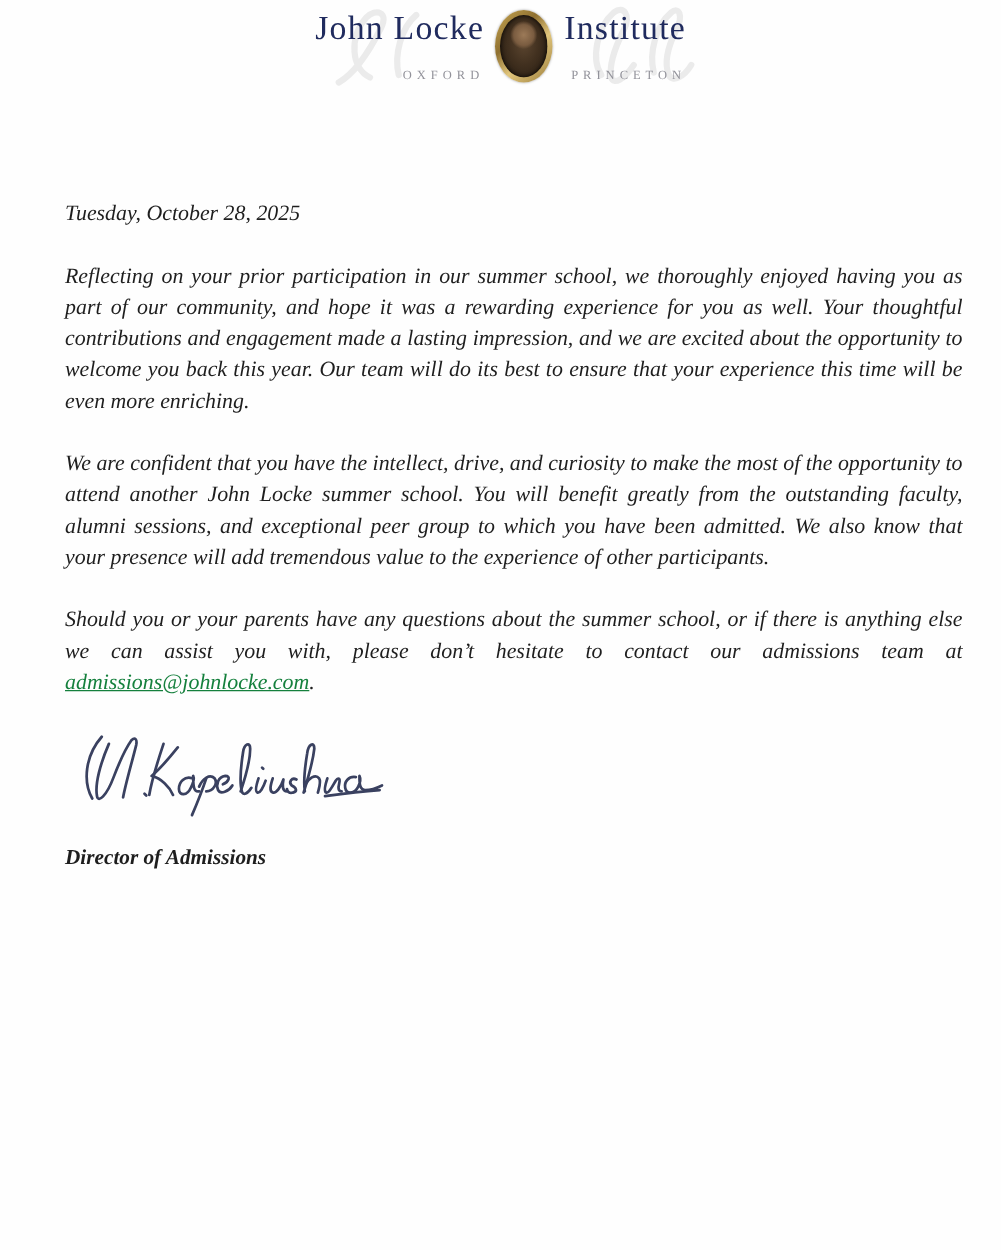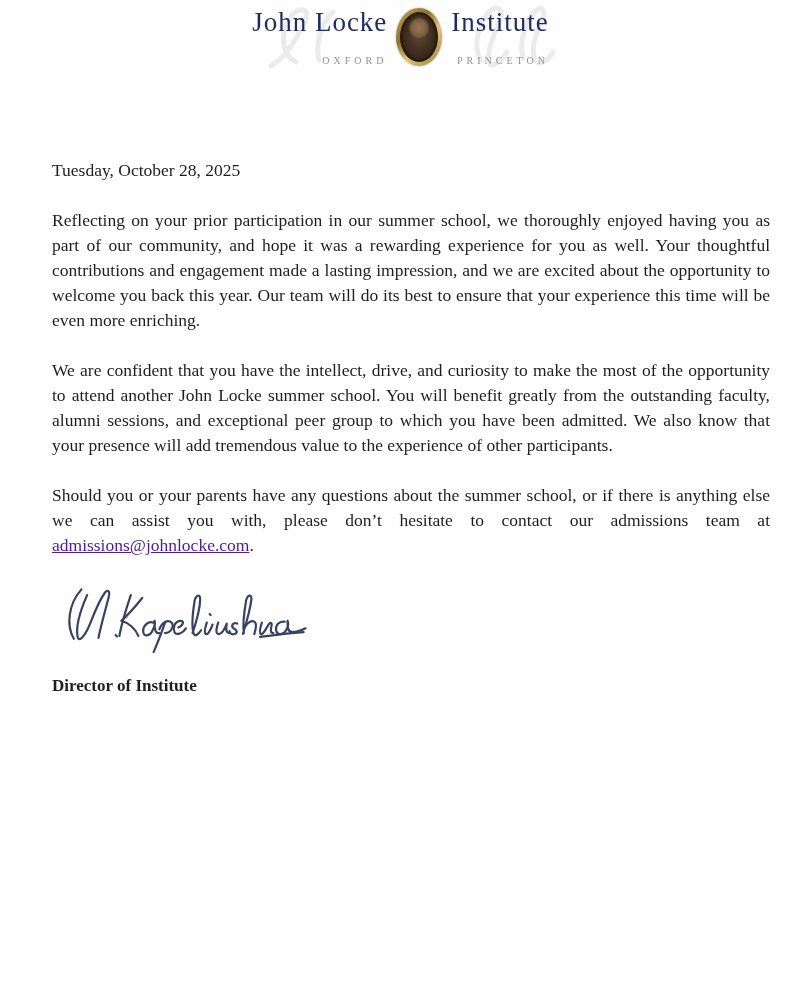--- a/index.html
+++ b/index.html
@@ -65,26 +65,27 @@
       radial-gradient(ellipse 38% 30% at 50% 32%, #9c7a58 0%, #7a5c40 55%, rgba(0,0,0,0) 75%),
       radial-gradient(ellipse at 50% 45%, #5c4630 0%, #41301f 45%, #241a10 100%);
     box-shadow: inset 0 0 4px #000;
   }
 
   
   .letter-body {
     padding: 0 31px 0 52px;
     font-size: 17.5px;
     line-height: 25px;
+    font-style: italic;
   }
   .letter-body p { margin: 25px 0 0 0; text-align: justify; }
   p.date-line { margin-top: 92px; text-align: left; }
   p.salutation, p.closing { text-align: left; }
   a.email-link {
-    color: #4c1d95;
+    color: #15803d;
     text-decoration: underline;
     cursor: pointer;
   }
 
   
   .signature {
     margin: 20px 0 0 6px;
     display: block;
   }
   .signer-block {
@@ -149,17 +150,17 @@
         <path d="M186,48 C182,46 179,50 182,53 C186,55 187,58 183,59 C180,60 178,58 178,56"></path>
         <path d="M192,59 C196,46 200,31 201,22 C201,16 196,18 195,26 C193,38 192,51 193,58"></path>
         <path d="M193,53 C196,47 202,43 205,47 C207,50 205,55 204,59"></path>
         <path d="M212,47 C210,53 209,58 211,59 C213,60 216,54 219,49 C221,46 223,47 222,51 C221,55 221,58 224,58"></path>
         <path d="M236,46 C230,45 226,50 227,55 C228,61 235,60 238,54 C240,50 240,47 239,45 C239,51 239,57 244,57 C250,57 254,55 258,53"></path>
         <path d="M210,62 C225,60 242,58 256,57"></path>
       </g>
     </svg>
 
     <div class="signer-block">
-      <div>Director of Institute</div>
+      <div>Director of Admissions</div>
     </div>
   </div>
 
 </div>
 
 </body></html>

